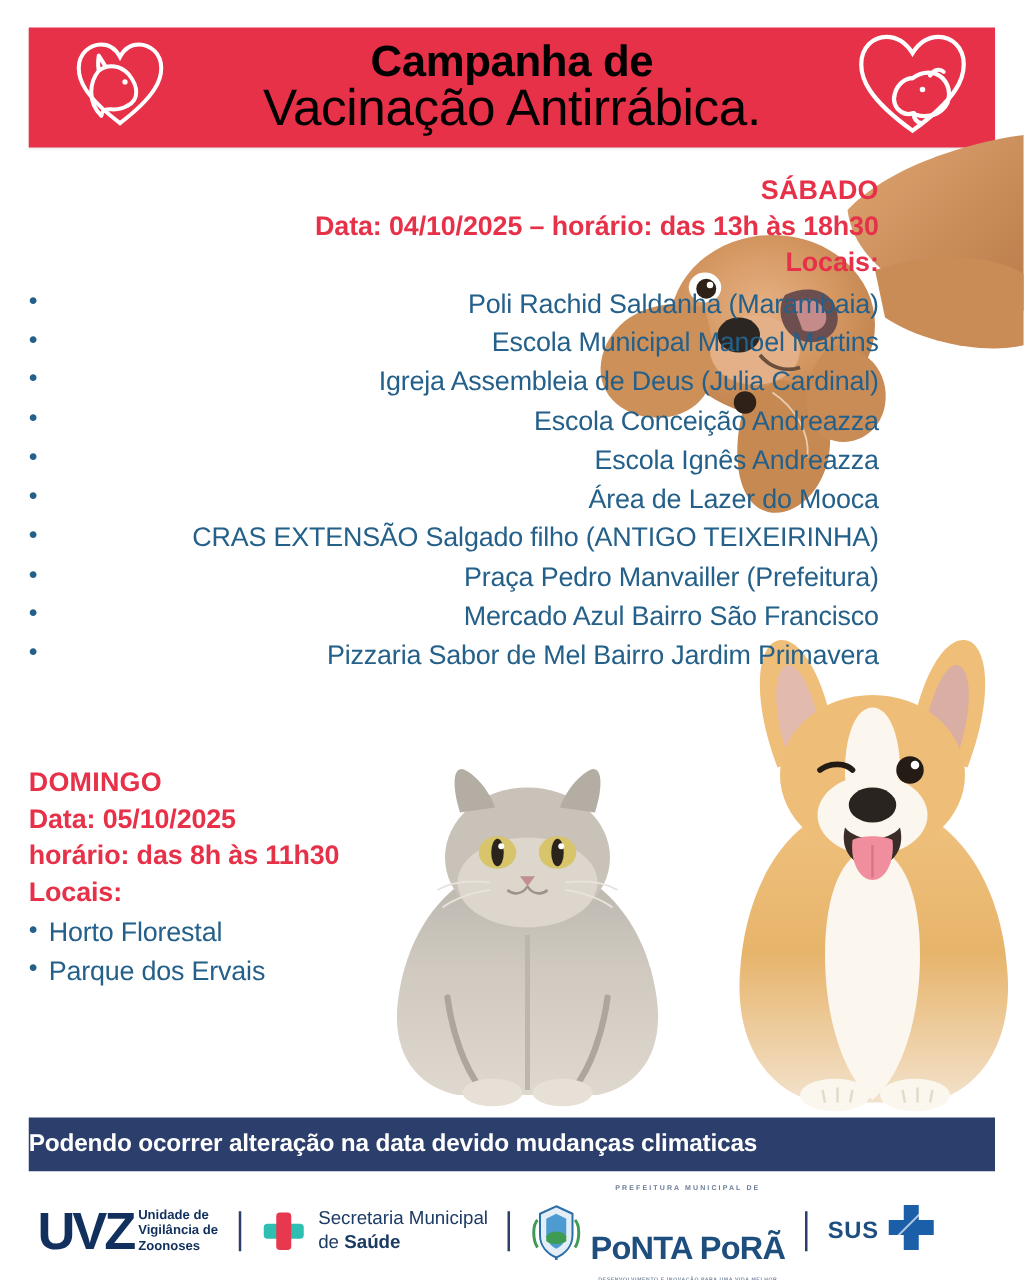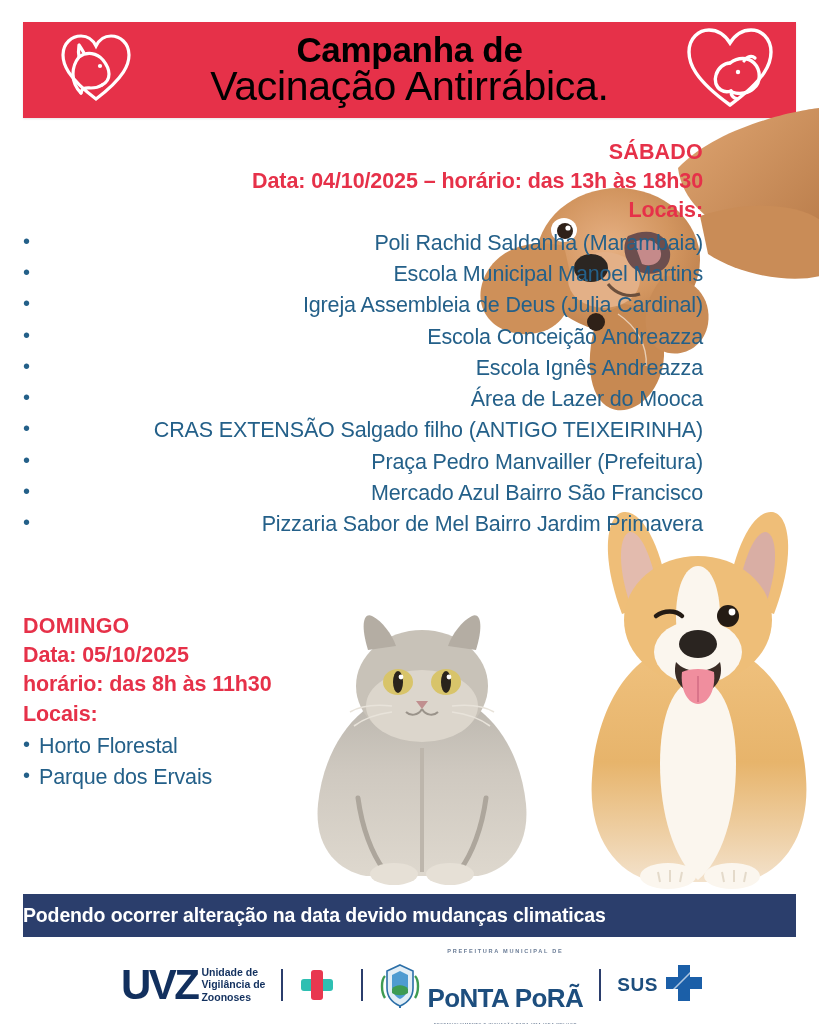--- a/index.html
+++ b/index.html
@@ -128,21 +128,21 @@
 
   
   .footer {
     position: absolute;
     left: 0;
     top: 945px;
     width: 819px;
     height: 79px;
     display: flex;
     align-items: center;
-    justify-content: center;
+    justify-content: flex-start;
     gap: 0px;
   }
   .footer-sep {
     width: 2px;
     height: 32px;
     background: #2B3E6C;
     margin: 0 16px;
     flex: none;
   }
   .logo-group { display: flex; align-items: center; flex: none; }
@@ -412,20 +412,24 @@
 
     <div class="footer-sep"></div>
 
     <div class="logo-group sms-wrap">
       <span class="sms-cross">
         <svg width="36" height="34" viewBox="0 0 36 34">
           <rect x="2" y="11" width="32" height="12" rx="3" fill="#2EBFB2"></rect>
           <rect x="12" y="2" width="12" height="30" rx="3" fill="#E8384F"></rect>
         </svg>
       </span>
+      <span class="sms-text">
+        <span>Secretaria Municipal</span><br>
+        <span>de </span><b>Saúde</b>
+      </span>
     </div>
 
     <div class="footer-sep"></div>
 
     <div class="logo-group pp-wrap">
       <span class="pp-crest">
         <svg width="42" height="46" viewBox="0 0 42 46">
           <path d="M21 3 L34 9 L34 26 C34 35 28 41 21 44 C14 41 8 35 8 26 L8 9 Z" fill="#E3EEF6" stroke="#2B6FA8" stroke-width="1.6"></path>
           <path d="M21 9 L29 13 L29 25 C29 31 25 35 21 37 C17 35 13 31 13 25 L13 13 Z" fill="#4E9BD1"></path>
           <path d="M13 27 C16 22 26 22 29 27 L29 31 C25 34 17 34 13 31 Z" fill="#3E9B52"></path>

